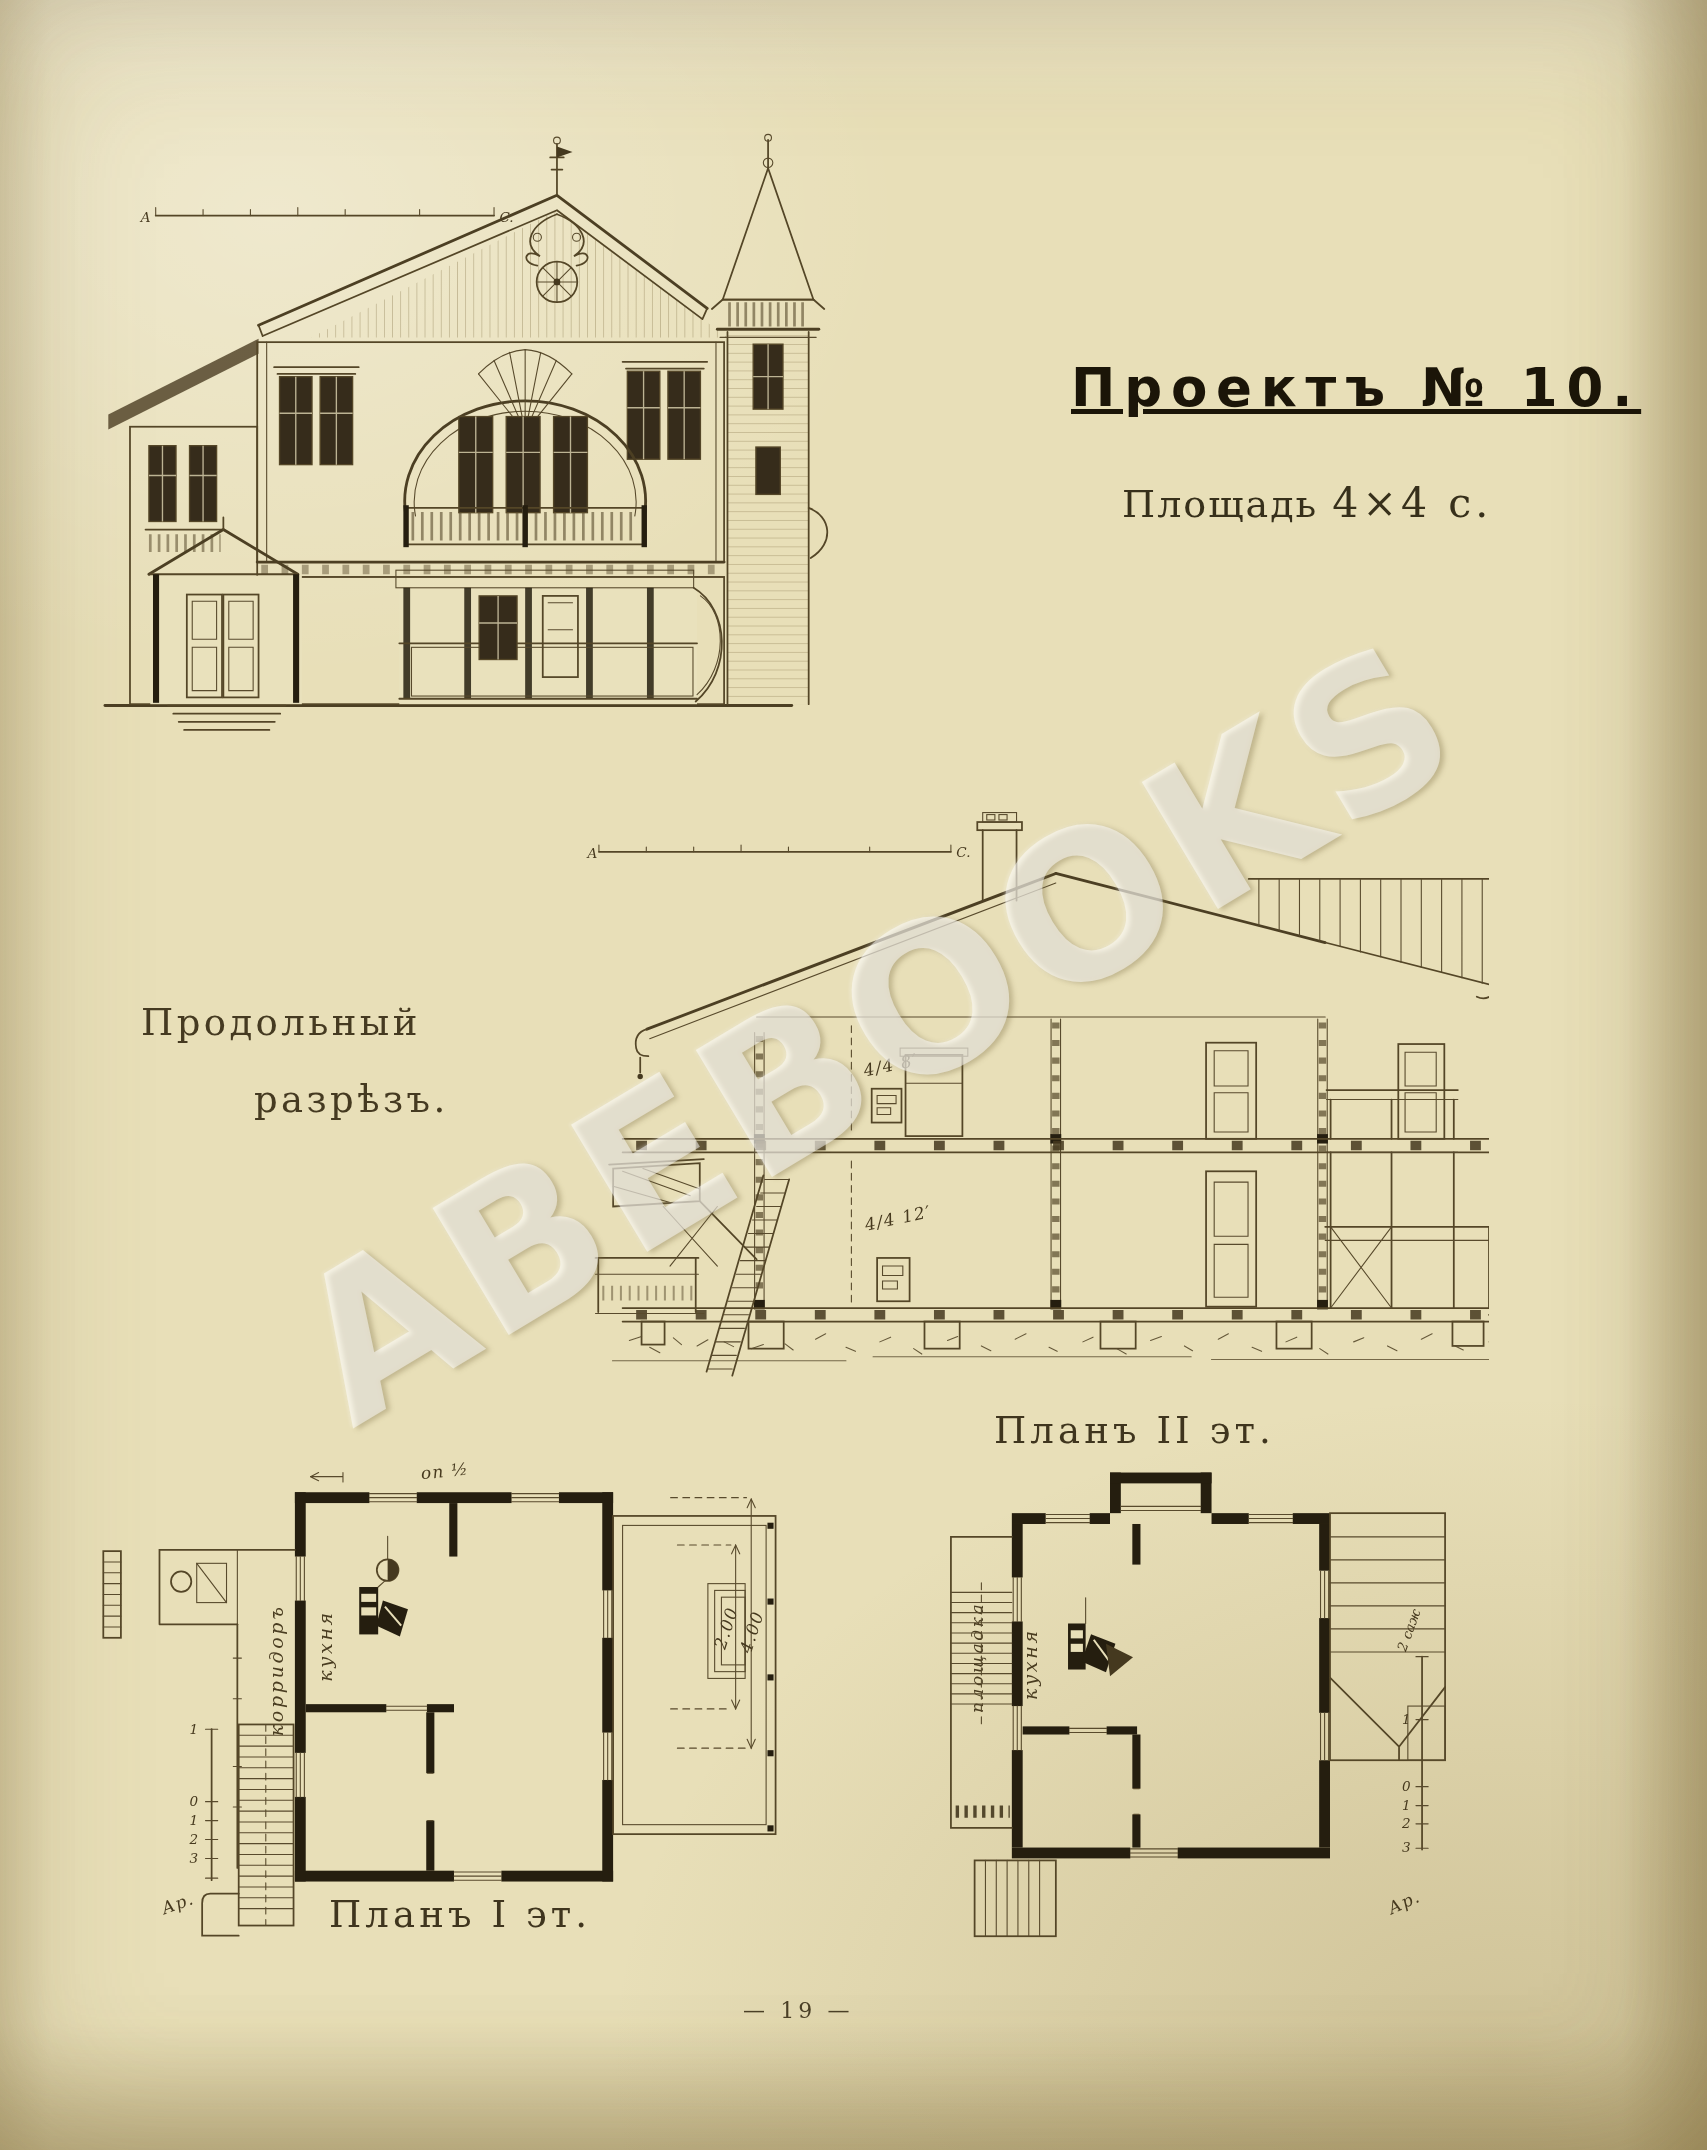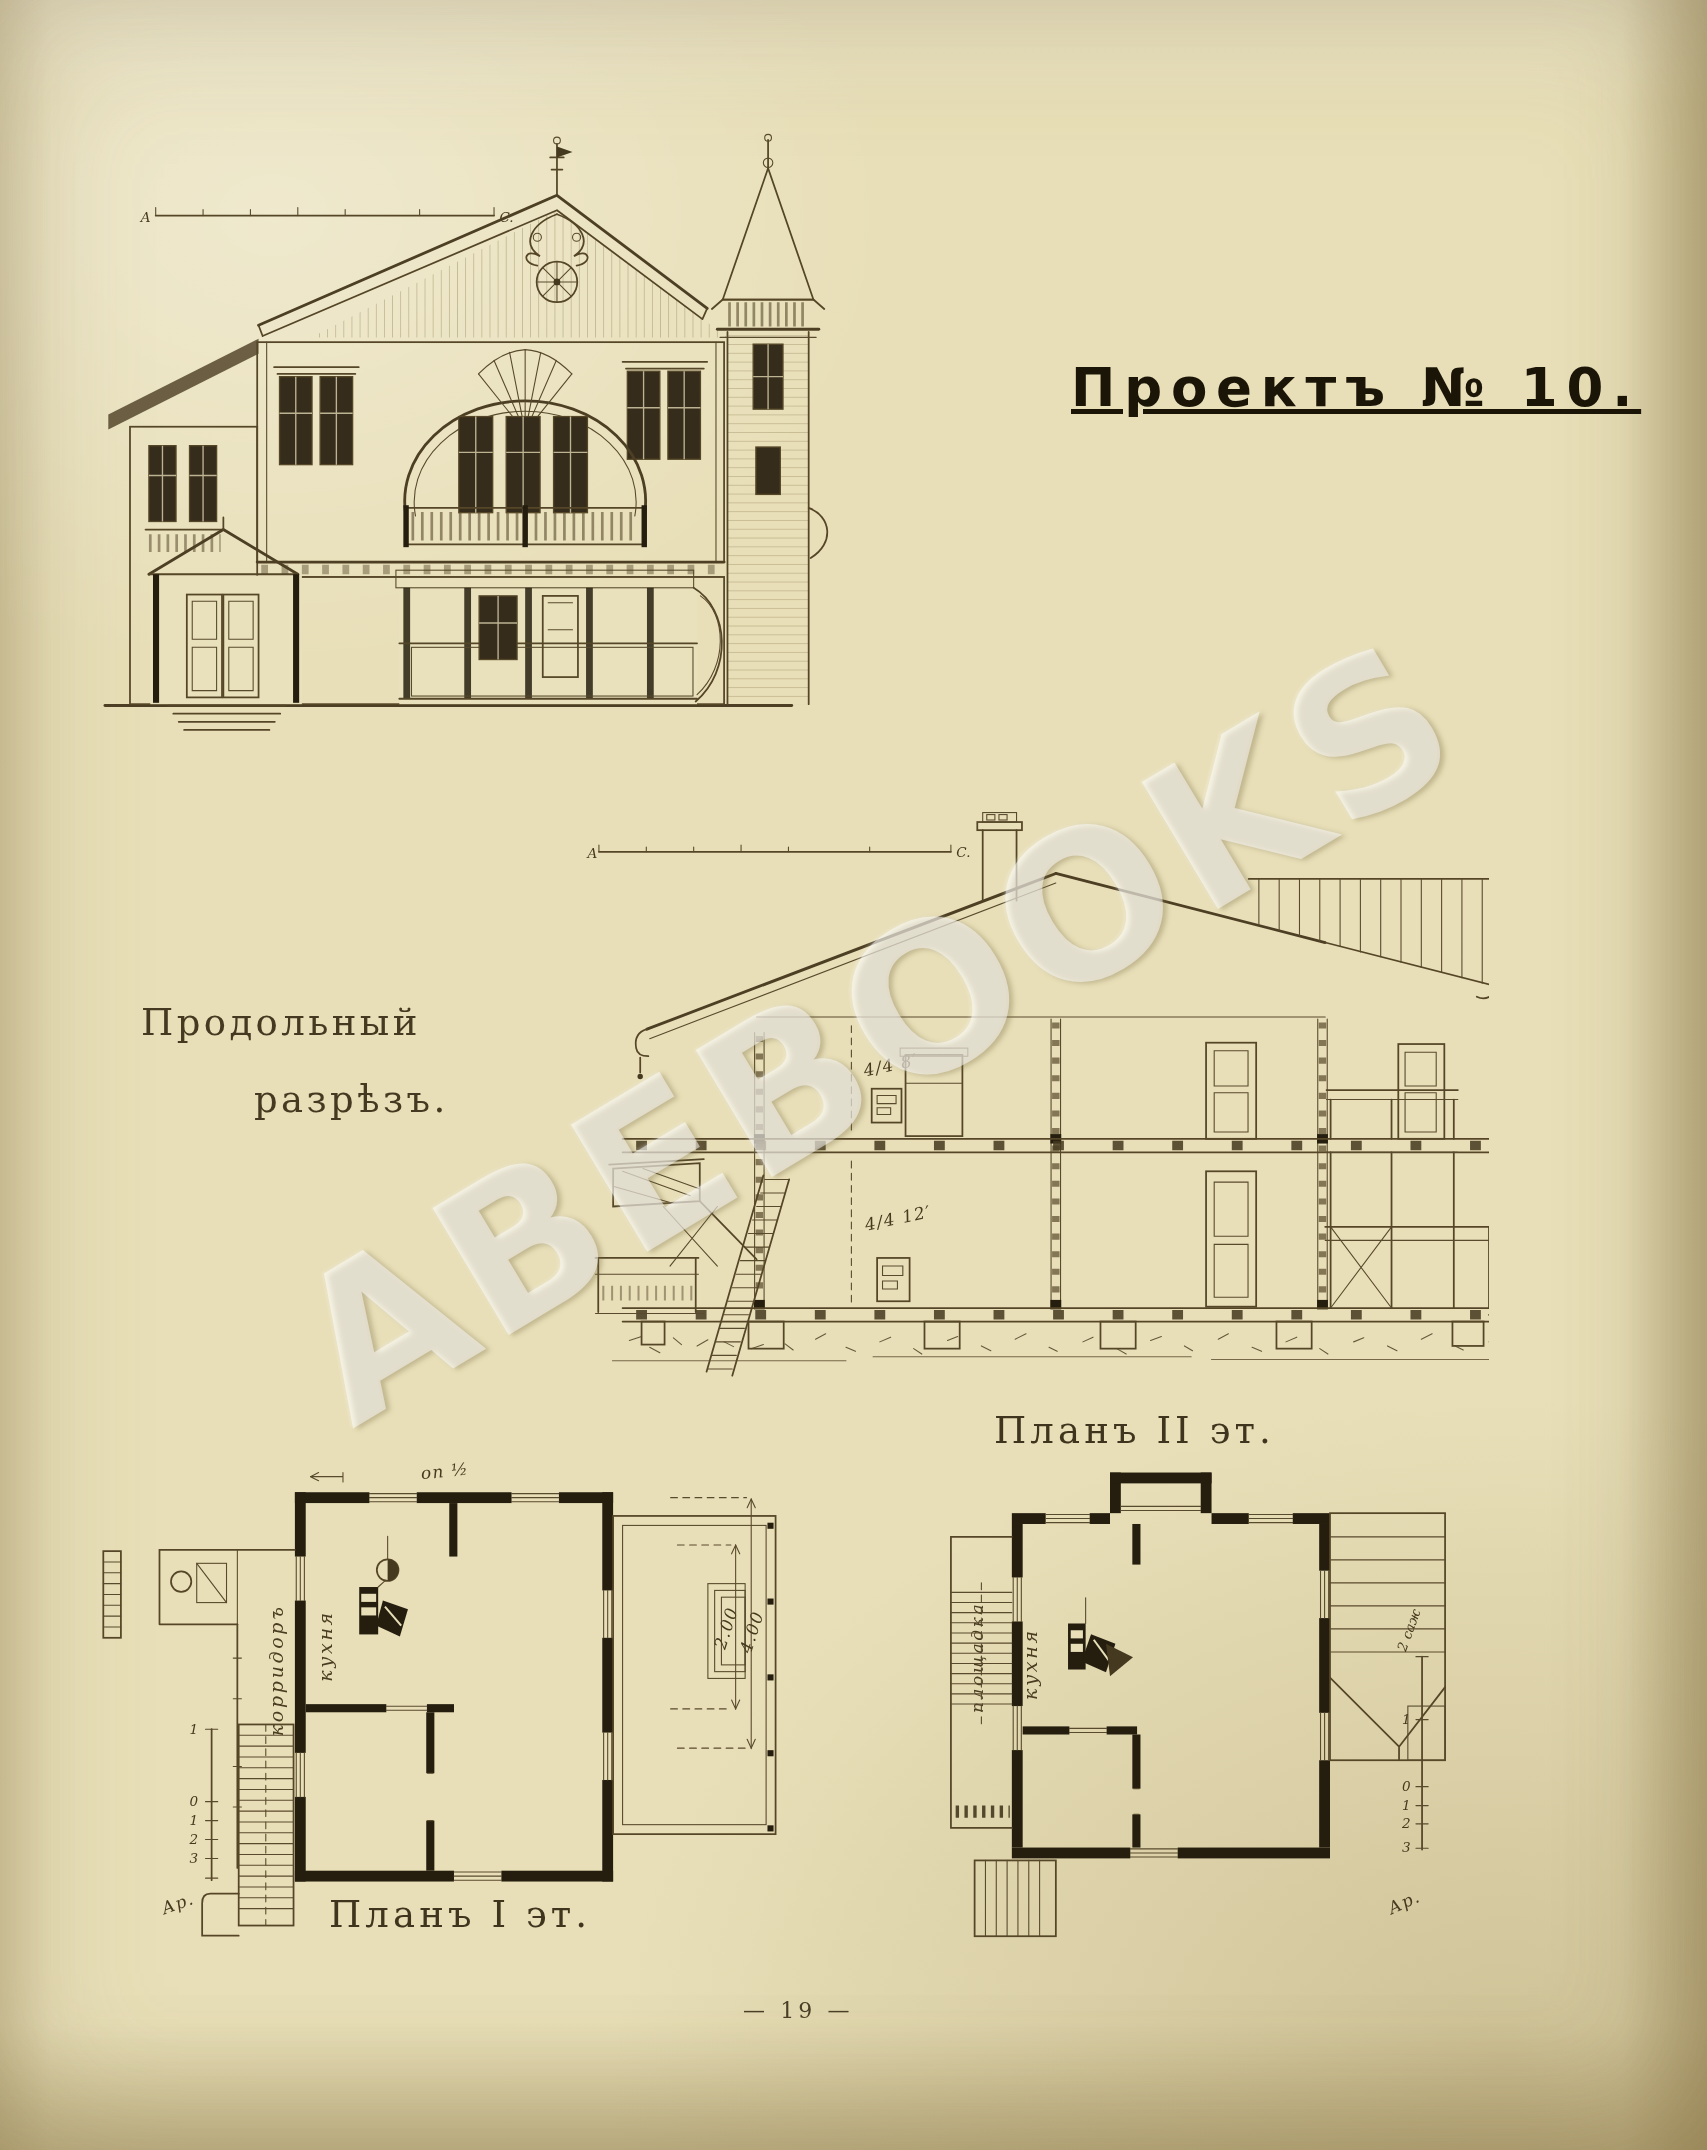--- a/index.html
+++ b/index.html
@@ -196,20 +196,24 @@
       </g>
       <rect class="glass" x="983" y="318" width="44" height="96"></rect>
       <path class="mull" d="M1005 318 V414 M983 366 H1027"></path>
       <rect class="glass" x="987" y="470" width="36" height="70"></rect>
       <path class="s2" d="M1065 560 C1098 572 1104 612 1068 634"></path>
     </g>
   </svg>
   </div>
 
   <div class="abs title" style="left:1071px;top:357px;">Проектъ № 10.</div>
+  <div class="abs subline" style="left:1122px;top:479px;">
+    <span>Площадь</span>
+    <span class="val">4×4 с.</span>
+  </div>
 
   <div class="abs seclabel" style="left:129px;top:1001px;">Продольный</div>
   <div class="abs seclabel" style="left:242px;top:1078px;">разрѣзъ.</div>
 
   <div class="abs" style="left:582px;top:792px;">
   <svg width="907" height="630" viewBox="0 0 1340 930">
 
     <g>
       <path class="s2" d="M25 88 H545"></path>
       <path class="s1" d="M25 78 V88 M95 81 V88 M165 81 V88 M235 78 V88 M305 81 V88 M425 81 V88 M545 78 V88"></path>

